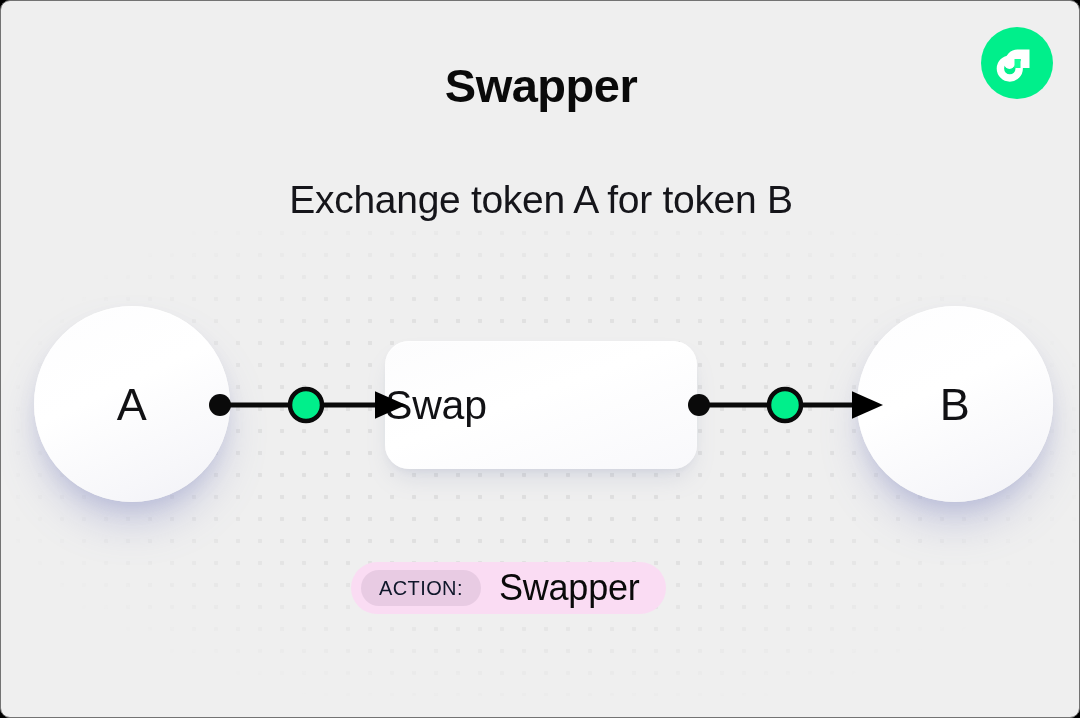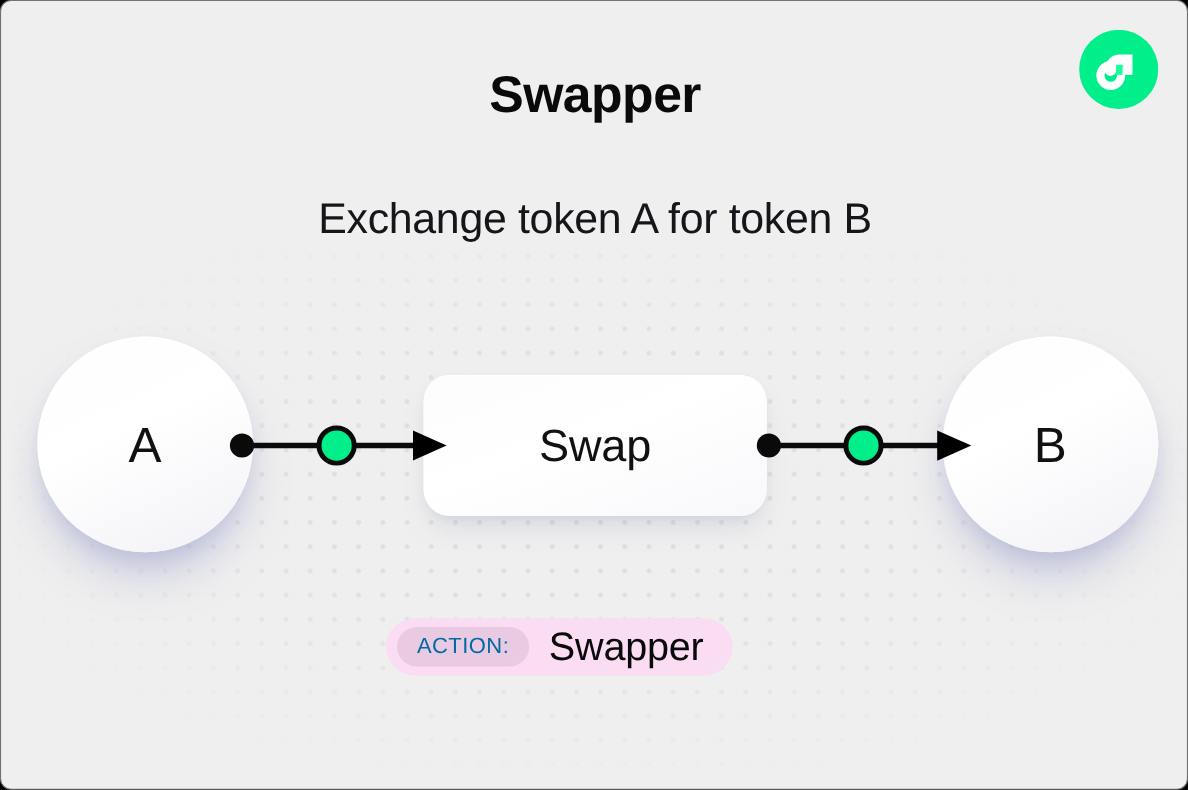--- a/index.html
+++ b/index.html
@@ -108,21 +108,20 @@
     width: 312px;
     height: 128px;
     border-radius: 24px;
     background: linear-gradient(160deg, #fcfcfd 0%, #ffffff 45%, #f8f8fb 100%);
     box-shadow:
       0 14px 26px -8px rgba(120, 126, 170, 0.22),
       0 4px 10px -4px rgba(120, 126, 170, 0.14),
       inset 0 1px 2px rgba(255, 255, 255, 0.9);
     display: flex;
     align-items: center;
-    justify-content: center;
   }
 
   .swap-label {
     font-size: 41px;
     font-weight: 400;
     color: #111114;
     letter-spacing: -0.2px;
     line-height: 1;
   }
 
@@ -154,21 +153,21 @@
     height: 36px;
     padding: 0 18px;
     border-radius: 18px;
     background: #e8cbe3;
     display: flex;
     align-items: center;
     justify-content: center;
     font-size: 20px;
     font-weight: 400;
     letter-spacing: 0.4px;
-    color: #0369a1;
+    color: #0f172a;
     line-height: 1;
   }
 
   .action-value {
     font-size: 36px;
     font-weight: 400;
     color: #0a0a0a;
     letter-spacing: -0.2px;
     line-height: 1;
   }

